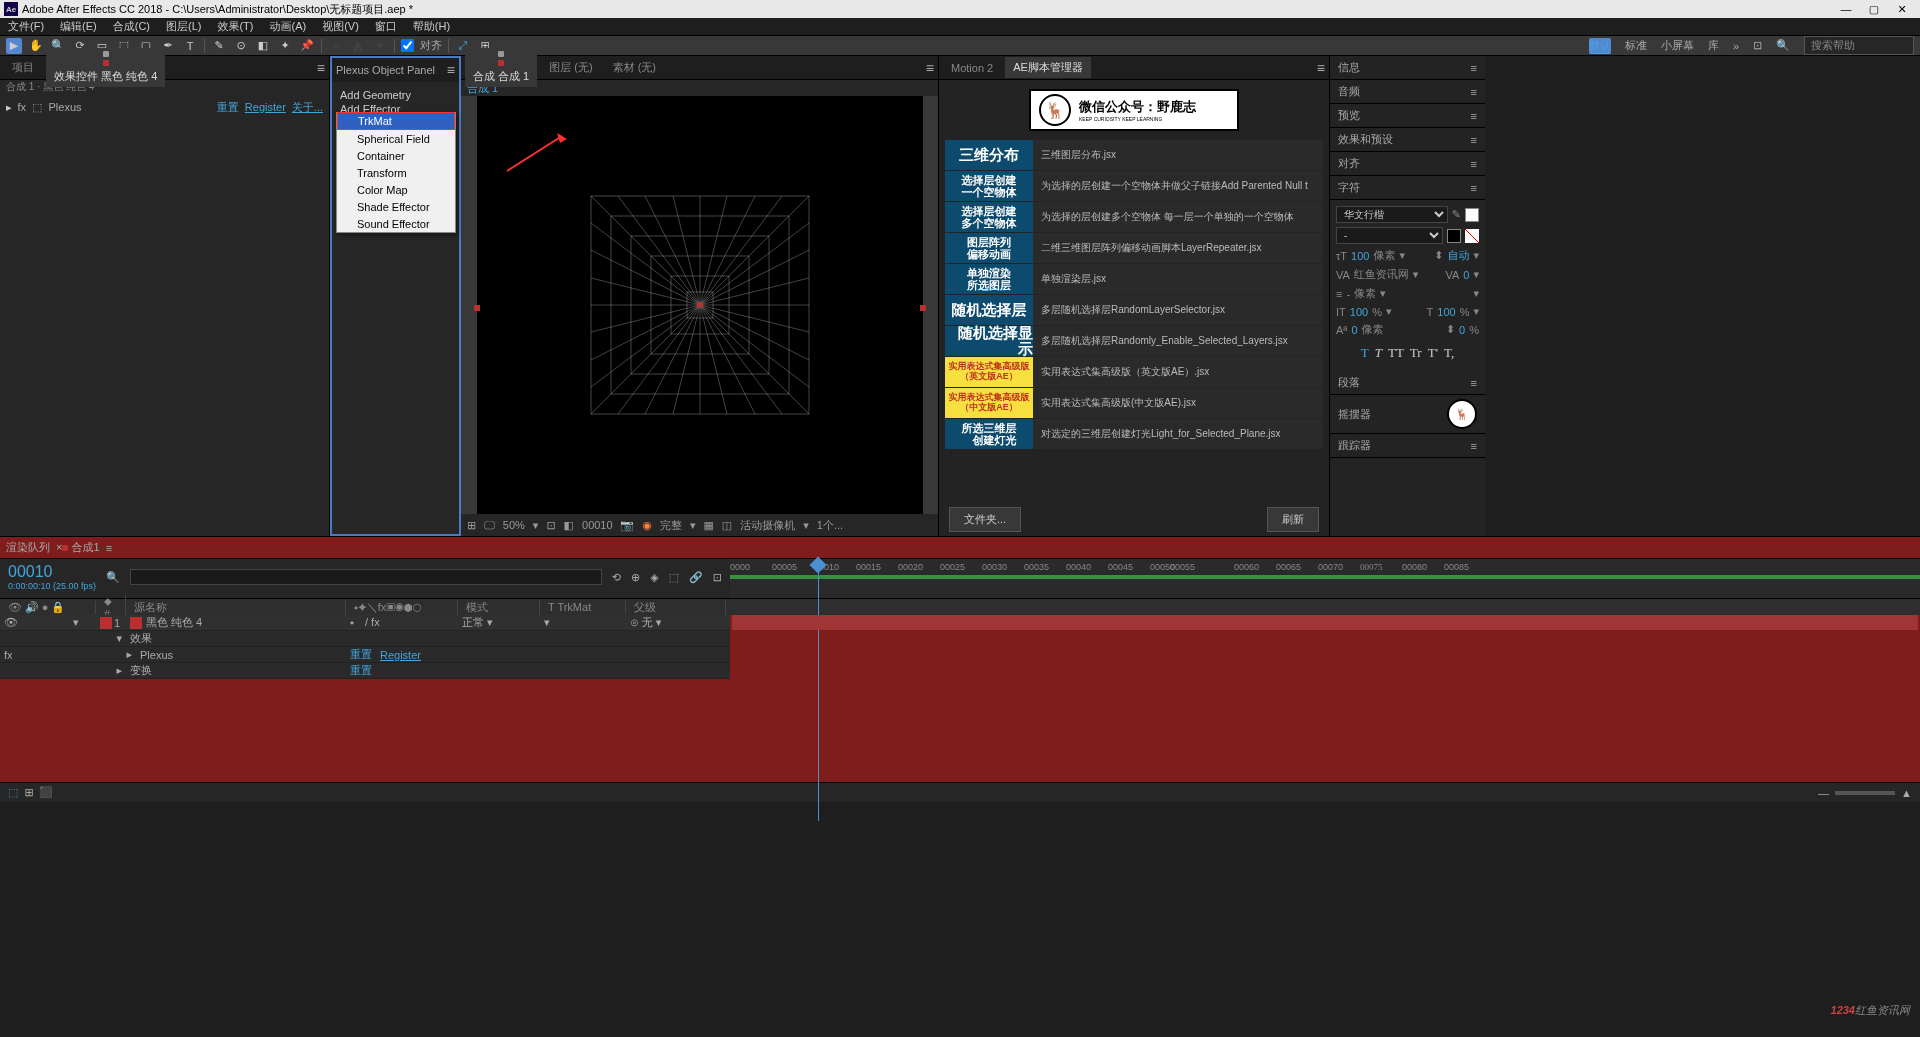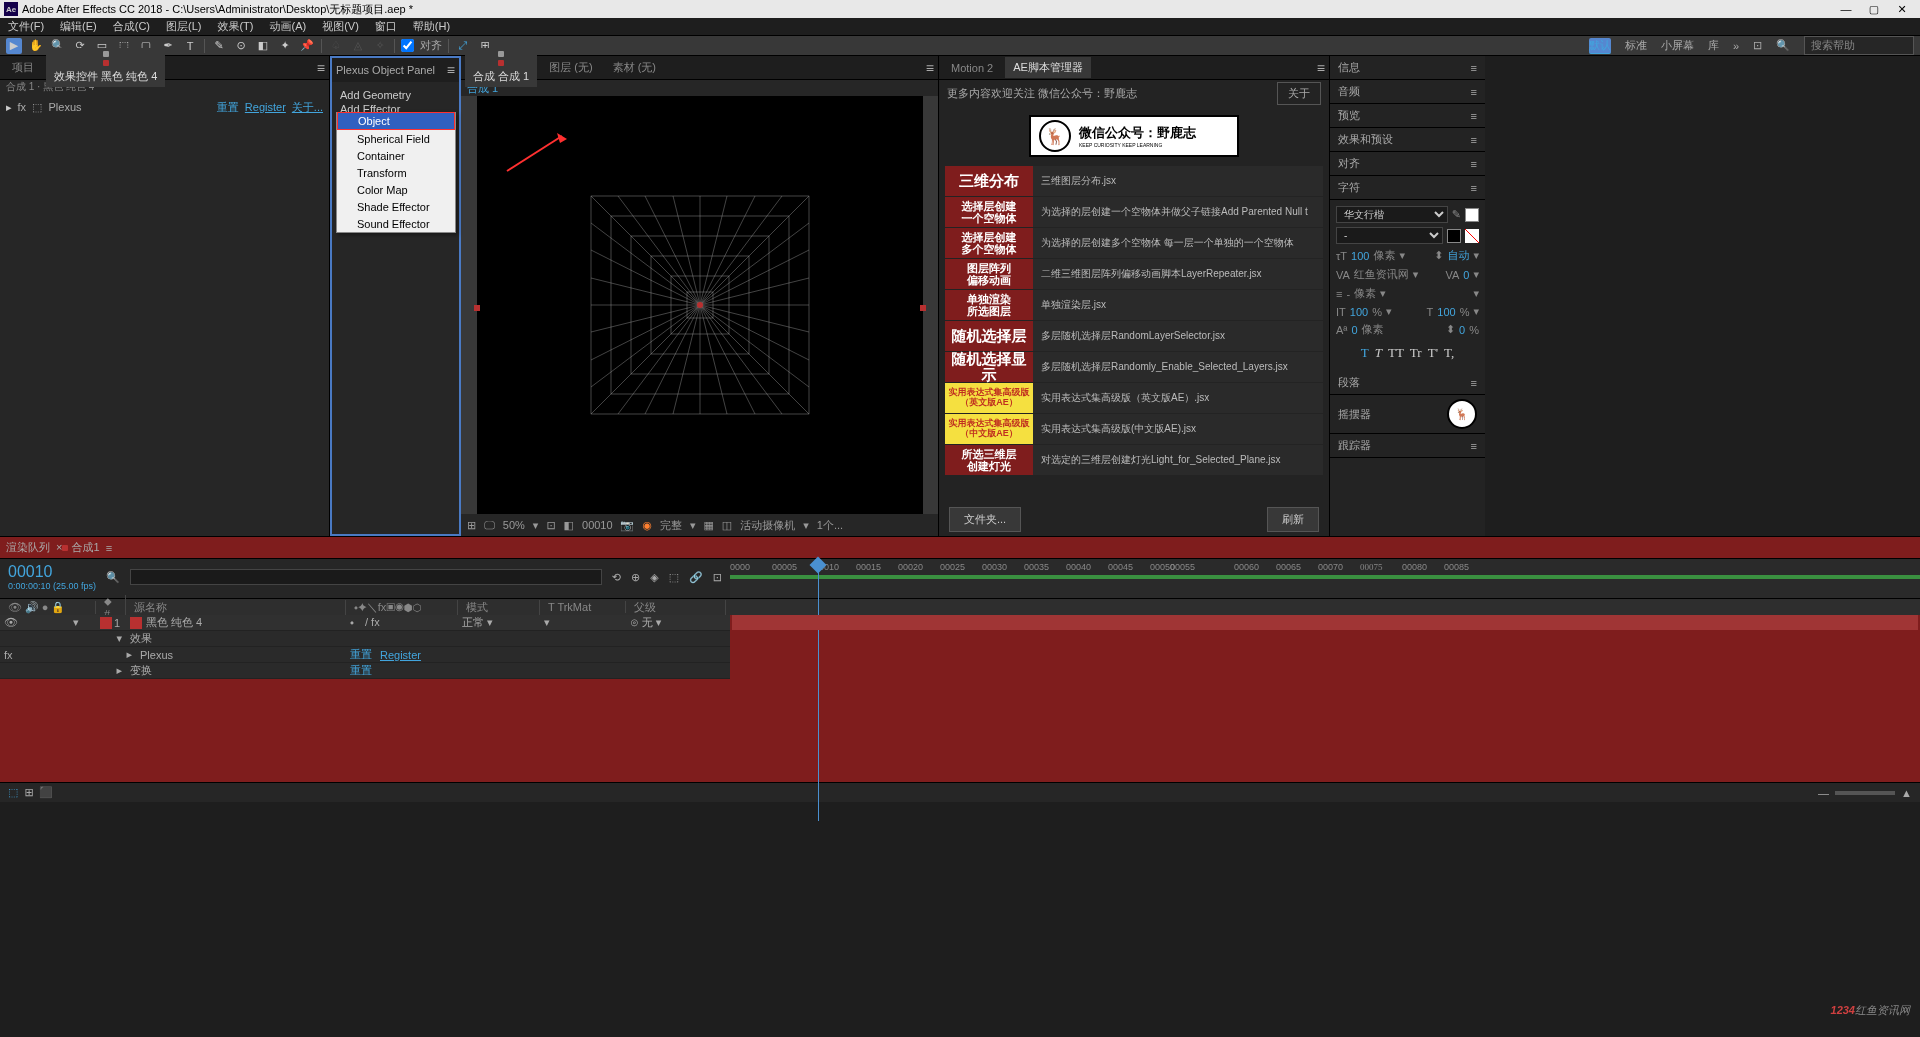--- a/index.html
+++ b/index.html
@@ -63,21 +63,21 @@
 .scripts-desc { height: 26px; padding: 8px; color: #aaa; font-size: 11px; display: flex; align-items: center;}
 .scripts-desc .about { margin-left: auto; border: 1px solid #555; padding: 3px 10px; }
 .scripts-banner { height: 60px; display: flex; align-items: center; justify-content: center; }
 .banner-box { width: 210px; height: 42px; background: #fff; border: 2px solid #000; display: flex; align-items: center; gap: 8px; padding: 0 8px; }
 .banner-logo { width: 32px; height: 32px; border: 2px solid #000; border-radius: 50%; display: flex; align-items: center; justify-content: center; font-size: 16px;}
 .banner-text { color: #000; font-size: 13px; font-weight: bold; }
 .banner-sub { color: #000; font-size: 5px; }
 .scripts-list { flex: 1; overflow: auto; padding: 0 6px; }
 .script-row { display: flex; align-items: stretch; margin-bottom: 1px; height: 30px; }
 .script-btn { width: 88px; display: flex; align-items: center; justify-content: center; text-align: center; font-size: 11px; font-weight: bold; color: #fff; line-height: 1.1; }
-.script-btn.teal { background: #7f1d1d; }
+.script-btn.teal { background: #0c4a6e; text-align: right; }
 .script-btn.yellow { background: #f5e040; color: #c03020; font-size: 9px;}
 .script-btn.big { font-size: 15px; }
 .script-desc { flex: 1; padding: 0 8px; color: #bbb; font-size: 10px; display: flex; align-items: center; background: #2a2a2a; }
 .scripts-footer { height: 34px; display: flex; align-items: center; padding: 0 10px; gap: 10px; }
 .scripts-footer button { background: #383838; border: 1px solid #555; color: #ccc; padding: 4px 14px; }
 
 
 .sidebar { width: 155px; background: #232323; display: flex; flex-direction: column; }
 .side-section { border-bottom: 1px solid #000; padding: 4px 8px; display: flex; align-items: center; }
 .side-section .menu-dots { margin-left: auto; }
@@ -288,24 +288,20 @@
       <span>1个...</span>
     </div>
   </div>
 
   <div class="panel scripts-panel">
     <div class="panel-tabs">
       <div class="tab">Motion 2</div>
       <div class="tab active">AE脚本管理器</div>
       <div class="menu-icon">≡</div>
     </div>
-    <div class="scripts-desc">
-      <span>更多内容欢迎关注 微信公众号：野鹿志</span>
-      <span class="about">关于</span>
-    </div>
     <div class="scripts-banner">
       <div class="banner-box">
         <div class="banner-logo">🦌</div>
         <div>
           <div class="banner-text">微信公众号：野鹿志</div>
           <div class="banner-sub">KEEP CURIOSITY KEEP LEARNING</div>
         </div>
       </div>
     </div>
     <div class="scripts-list" id="scripts-list">
@@ -452,21 +448,21 @@
       <div class="deer-badge">🦌</div>
     </div>
     <div class="side-section">
         <span>跟踪器</span>
         <span class="menu-dots">≡</span>
       </div>
   </div>
 </div>
 
 <div class="dropdown">
-  <div class="dropdown-item selected">Object</div>
+  <div class="dropdown-item selected">TrkMat</div>
   <div class="dropdown-item">Spherical Field</div>
   <div class="dropdown-item">Container</div>
   <div class="dropdown-item">Transform</div>
   <div class="dropdown-item">Color Map</div>
   <div class="dropdown-item">Shade Effector</div>
   <div class="dropdown-item">Sound Effector</div>
 </div>
 
 <div class="timeline">
   <div class="timeline-tabs">

